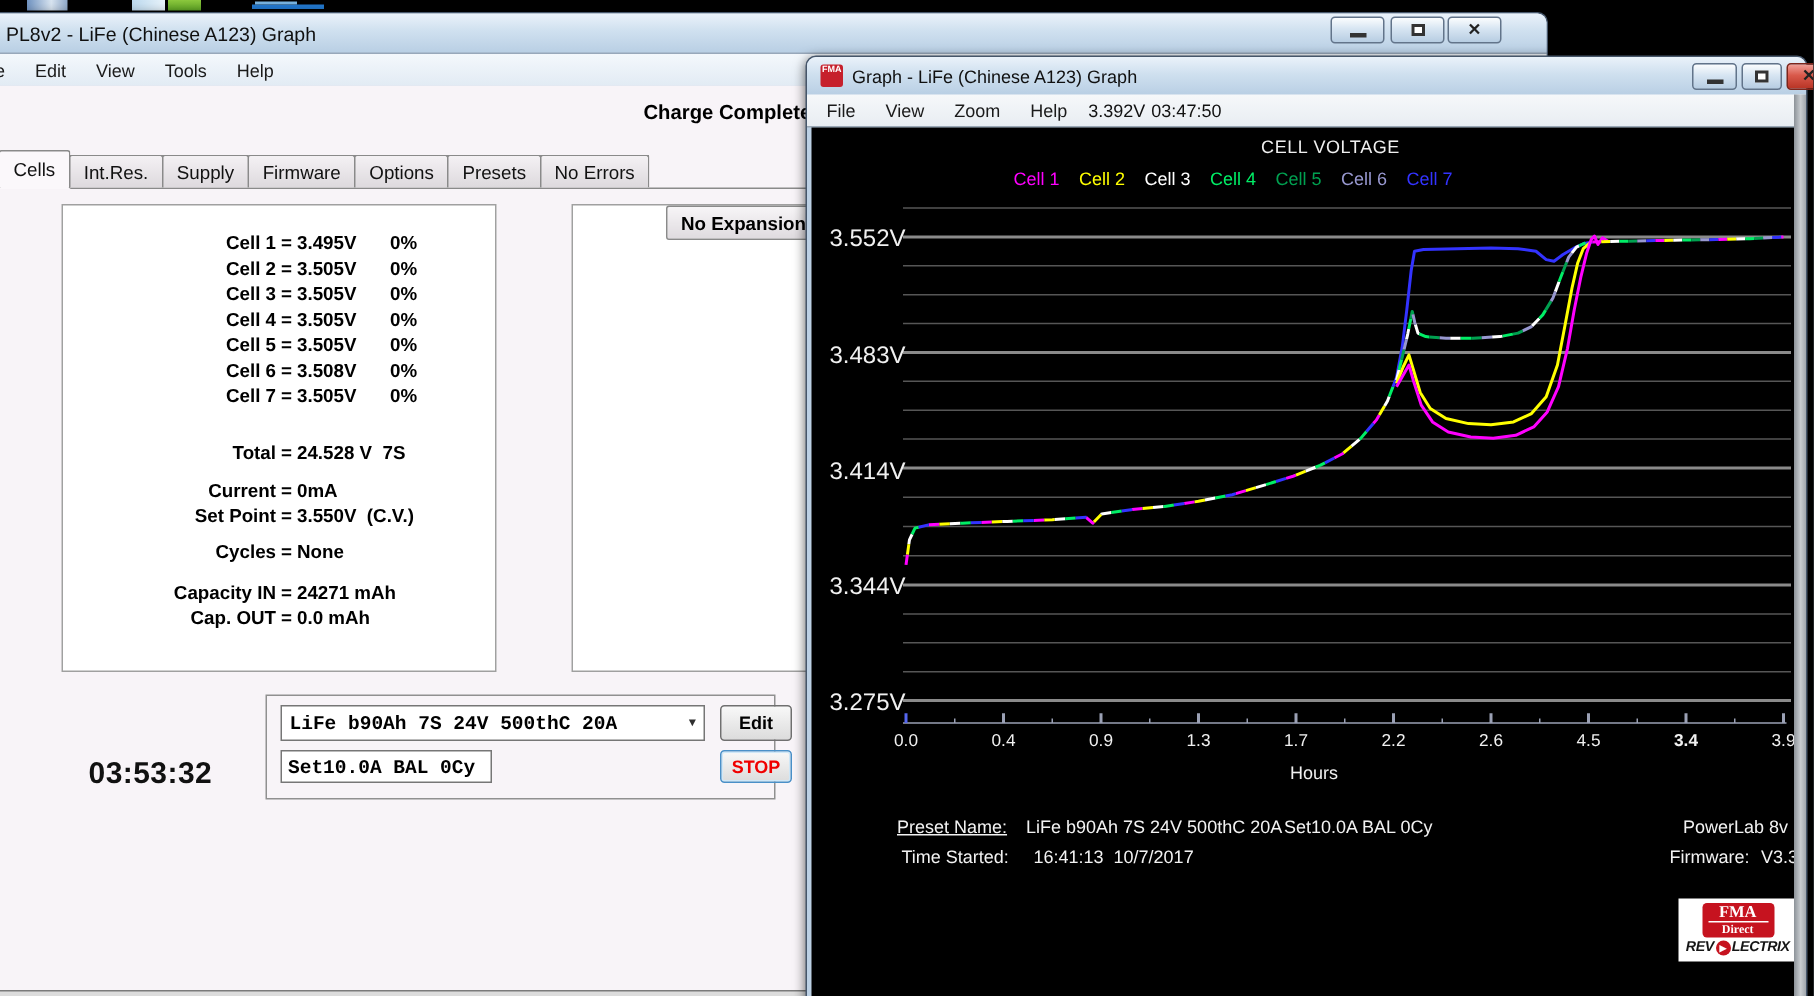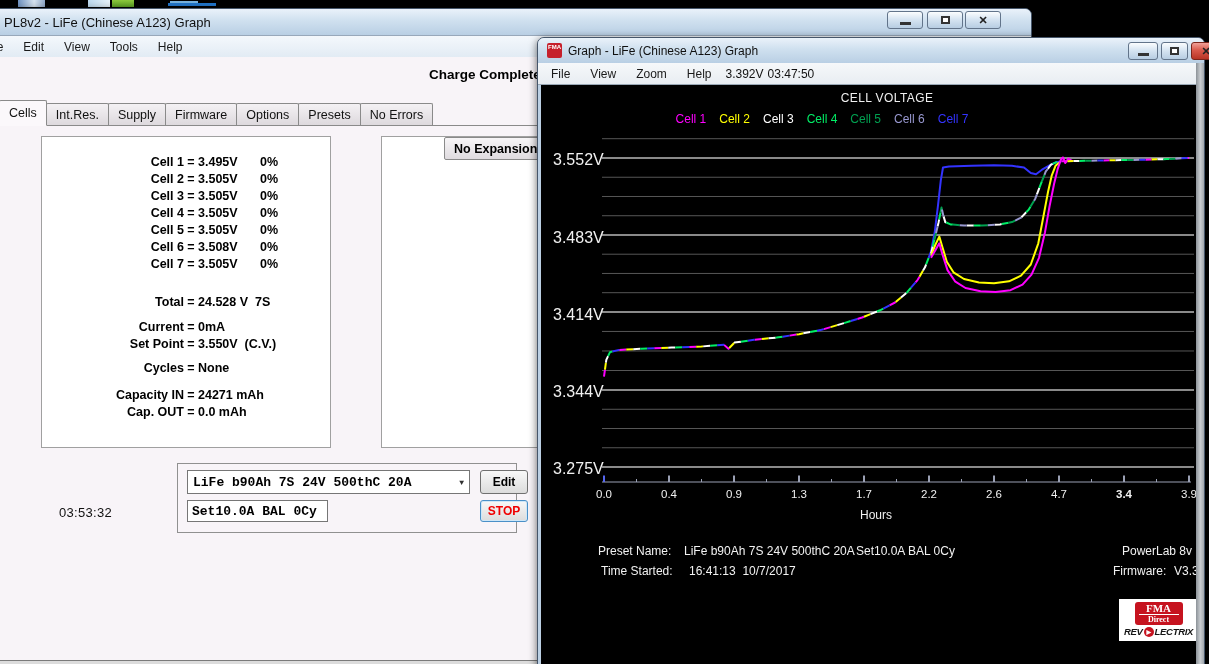--- a/index.html
+++ b/index.html
@@ -63,21 +63,21 @@
   .combo-arrow{position:absolute;right:5px;top:7px;font-size:8px;color:#303030;}
   .btn{position:absolute;border:1px solid #707070;border-radius:3px;
        background:linear-gradient(#f8f8f8,#dcdcdc);font-size:12px;font-weight:bold;color:#000;
        display:flex;align-items:center;justify-content:center;}
   #edit-btn{left:509px;top:413px;width:48px;height:24px;}
   #stop-btn{left:509px;top:443px;width:48px;height:22px;border:1px solid #4a90c8;
        box-shadow:inset 0 0 0 1px #cfe7f7;color:#f00000;}
   .modefield{position:absolute;left:216px;top:443px;width:141px;height:22px;background:#fff;
        border:1px solid #767676;font-family:"Liberation Mono",monospace;font-weight:bold;font-size:13px;
        display:flex;align-items:center;padding:0 4px;white-space:nowrap;overflow:hidden;}
-  .clock{position:absolute;left:88px;top:448px;font-size:13px;font-weight:400;color:#111;letter-spacing:.3px;}
+  .clock{position:absolute;left:88px;top:448px;font-size:20px;font-weight:700;color:#111;letter-spacing:.3px;}
 
   
   #gwin{left:537px;top:37px;width:668px;height:640px;}
   #gwin .titlebar{height:25px;padding-left:9px;font-size:12px;}
   .fma-ico{width:15px;height:15px;background:#c6202c;border-radius:2px;color:#fff;
        font-size:6px;font-weight:bold;line-height:7px;text-align:center;word-break:break-all;
        padding-top:1px;margin-right:6px;overflow:hidden;}
   #gwin .menubar{top:25px;height:22px;background:linear-gradient(#f6f8fa,#e8edf2);
        border-bottom:1px solid #9aa8b6;padding-left:3px;}
   .menustatus{padding-left:4px;font-size:12px;color:#111;white-space:pre;}
@@ -351,26 +351,26 @@
       <div class="ylab" style="top:298px;">3.344V</div>
       <div class="ylab" style="top:375px;">3.275V</div>
 
       <div class="xlab" style="left:47px;top:403px;">0.0</div>
       <div class="xlab" style="left:112px;top:403px;">0.4</div>
       <div class="xlab" style="left:177px;top:403px;">0.9</div>
       <div class="xlab" style="left:242px;top:403px;">1.3</div>
       <div class="xlab" style="left:307px;top:403px;">1.7</div>
       <div class="xlab" style="left:372px;top:403px;">2.2</div>
       <div class="xlab" style="left:437px;top:403px;">2.6</div>
-      <div class="xlab" style="left:502px;top:403px;">4.7</div>
+      <div class="xlab" style="left:502px;top:403px;">4.5</div>
       <div class="xlab" style="left:567px;top:403px;font-weight:bold;">3.4</div>
       <div class="xlab" style="left:632px;top:403px;">3.9</div>
       <div class="hours">Hours</div>
 
-      <span class="ftext" style="left:57px;top:459px;">Preset Name:</span>
+      <span class="ftext" style="left:57px;top:459px;text-decoration:underline;">Preset Name:</span>
       <span class="ftext" style="left:143px;top:459px;">LiFe b90Ah 7S 24V 500thC 20A</span>
       <span class="ftext" style="left:315px;top:459px;">Set10.0A BAL 0Cy</span>
       <span class="ftext" style="left:581px;top:459px;">PowerLab 8v</span>
       <span class="ftext" style="left:60px;top:479px;">Time Started:</span>
       <span class="ftext" style="left:148px;top:479px;">16:41:13  10/7/2017</span>
       <span class="ftext" style="left:572px;top:479px;">Firmware:</span>
       <span class="ftext" style="left:633px;top:479px;">V3.3</span>
 
 
       <div class="logobox">

